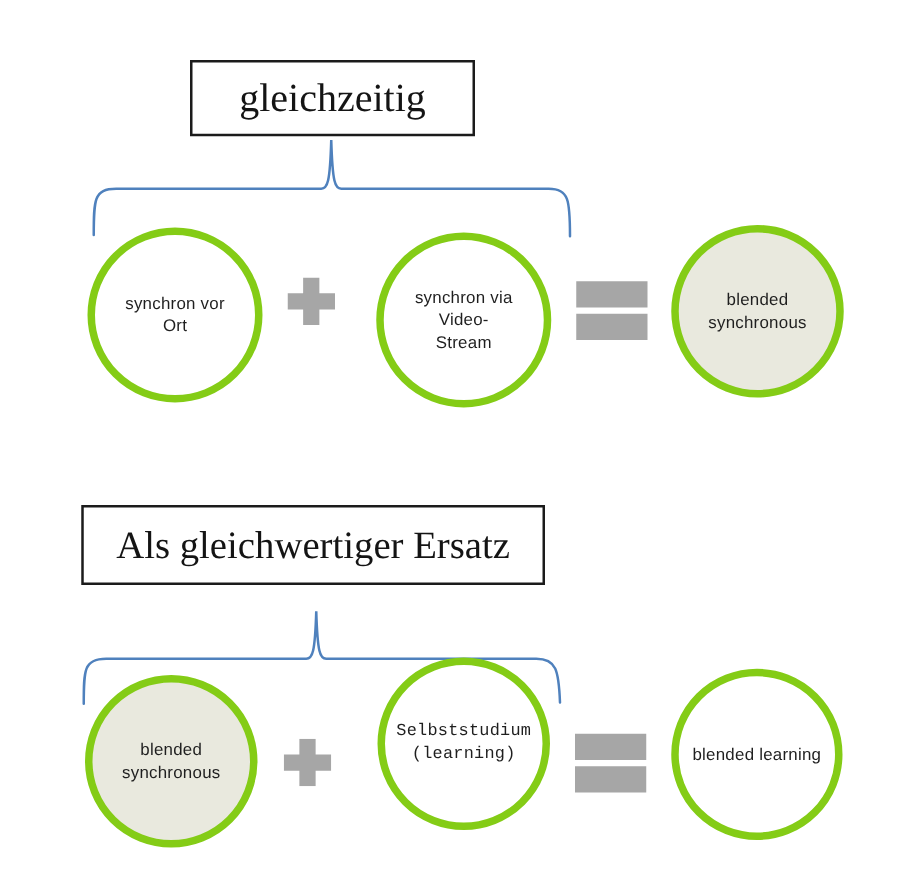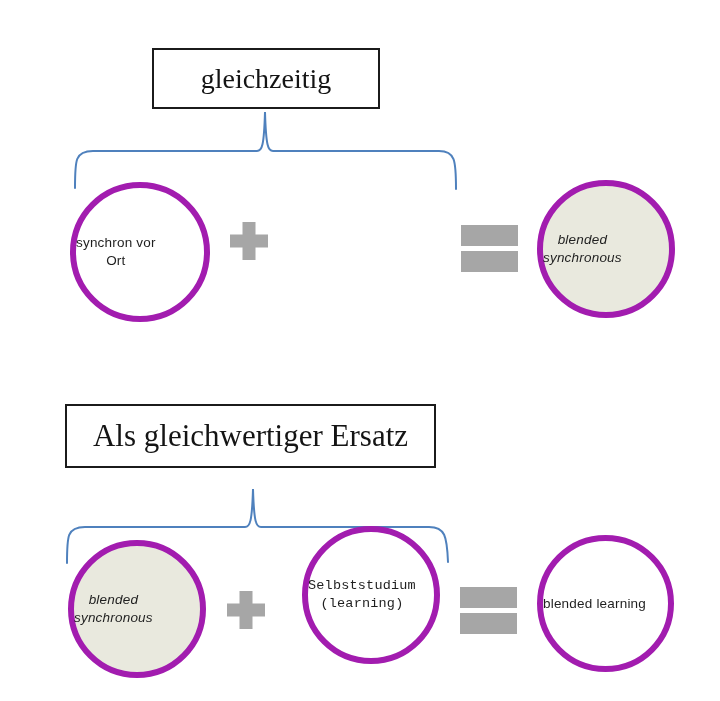--- a/index.html
+++ b/index.html
@@ -5,28 +5,28 @@
   html,body{margin:0;padding:0;background:#ffffff;}
   .canvas{
     position:relative;width:720px;height:701px;background:#ffffff;overflow:hidden;
     font-family:"Liberation Sans",sans-serif;
   }
   .title-box{
     position:absolute;border:2px solid #1b1b1b;background:#ffffff;
     display:flex;align-items:center;justify-content:center;
     font-family:"Liberation Serif",serif;color:#141414;
   }
-  .title-box.top{left:152px;top:48px;width:224px;height:57px;font-size:28px;}
+  .title-box.top{left:152px;top:48px;width:224px;height:57px;font-size:32px;}
   .title-box.bottom{left:65px;top:404px;width:367px;height:60px;font-size:31px;align-items:center;}
   .braces{position:absolute;left:0;top:0;pointer-events:none;}
   .circle{
-    position:absolute;box-sizing:border-box;border:6px solid #a21caf;border-radius:50%;
-    background:#ffffff;display:flex;align-items:center;text-align:center;
+    position:absolute;box-sizing:border-box;border:6px solid #84cc16;border-radius:50%;
+    background:#ffffff;display:flex;align-items:center;justify-content:center;text-align:center;
   }
-  .circle.filled{background:#e9e9de;font-style:italic;}
+  .circle.filled{background:#e9e9de;}
   .circle-label{font-size:13.5px;line-height:1.32;color:#1f1f1f;letter-spacing:.2px;}
   .ln{display:block;}
   .plus{position:absolute;width:38px;height:38px;}
   .equals{position:absolute;display:flex;flex-direction:column;gap:5px;}
   .equals .bar{width:57px;height:21px;background:#a6a6a6;}
 </style>
 </head>
 <body>
 
 <div class="canvas">
@@ -53,20 +53,27 @@
       <span class="ln"></span>
     </div>
   </div>
 
   <div class="plus" style="left:230px;top:222px;">
     <svg width="38" height="38" viewBox="0 0 38 38">
       <path d="M12.5,0 H25.5 V12.5 H38 V25.5 H25.5 V38 H12.5 V25.5 H0 V12.5 H12.5 Z" fill="#a6a6a6"></path>
     </svg>
   </div>
 
+  <div class="circle" style="left:301px;top:186px;width:140px;height:140px;">
+    <div class="circle-label">
+      <span class="ln">synchron via</span>
+      <span class="ln">Video-</span>
+      <span class="ln">Stream</span>
+    </div>
+  </div>
 
   <div class="equals" style="left:461px;top:225px;">
     <div class="bar"></div>
     <div class="bar"></div>
   </div>
 
   <div class="circle filled" style="left:537px;top:180px;width:138px;height:138px;">
     <div class="circle-label">
       <span class="ln">blended</span>
       <span class="ln">synchronous</span>

